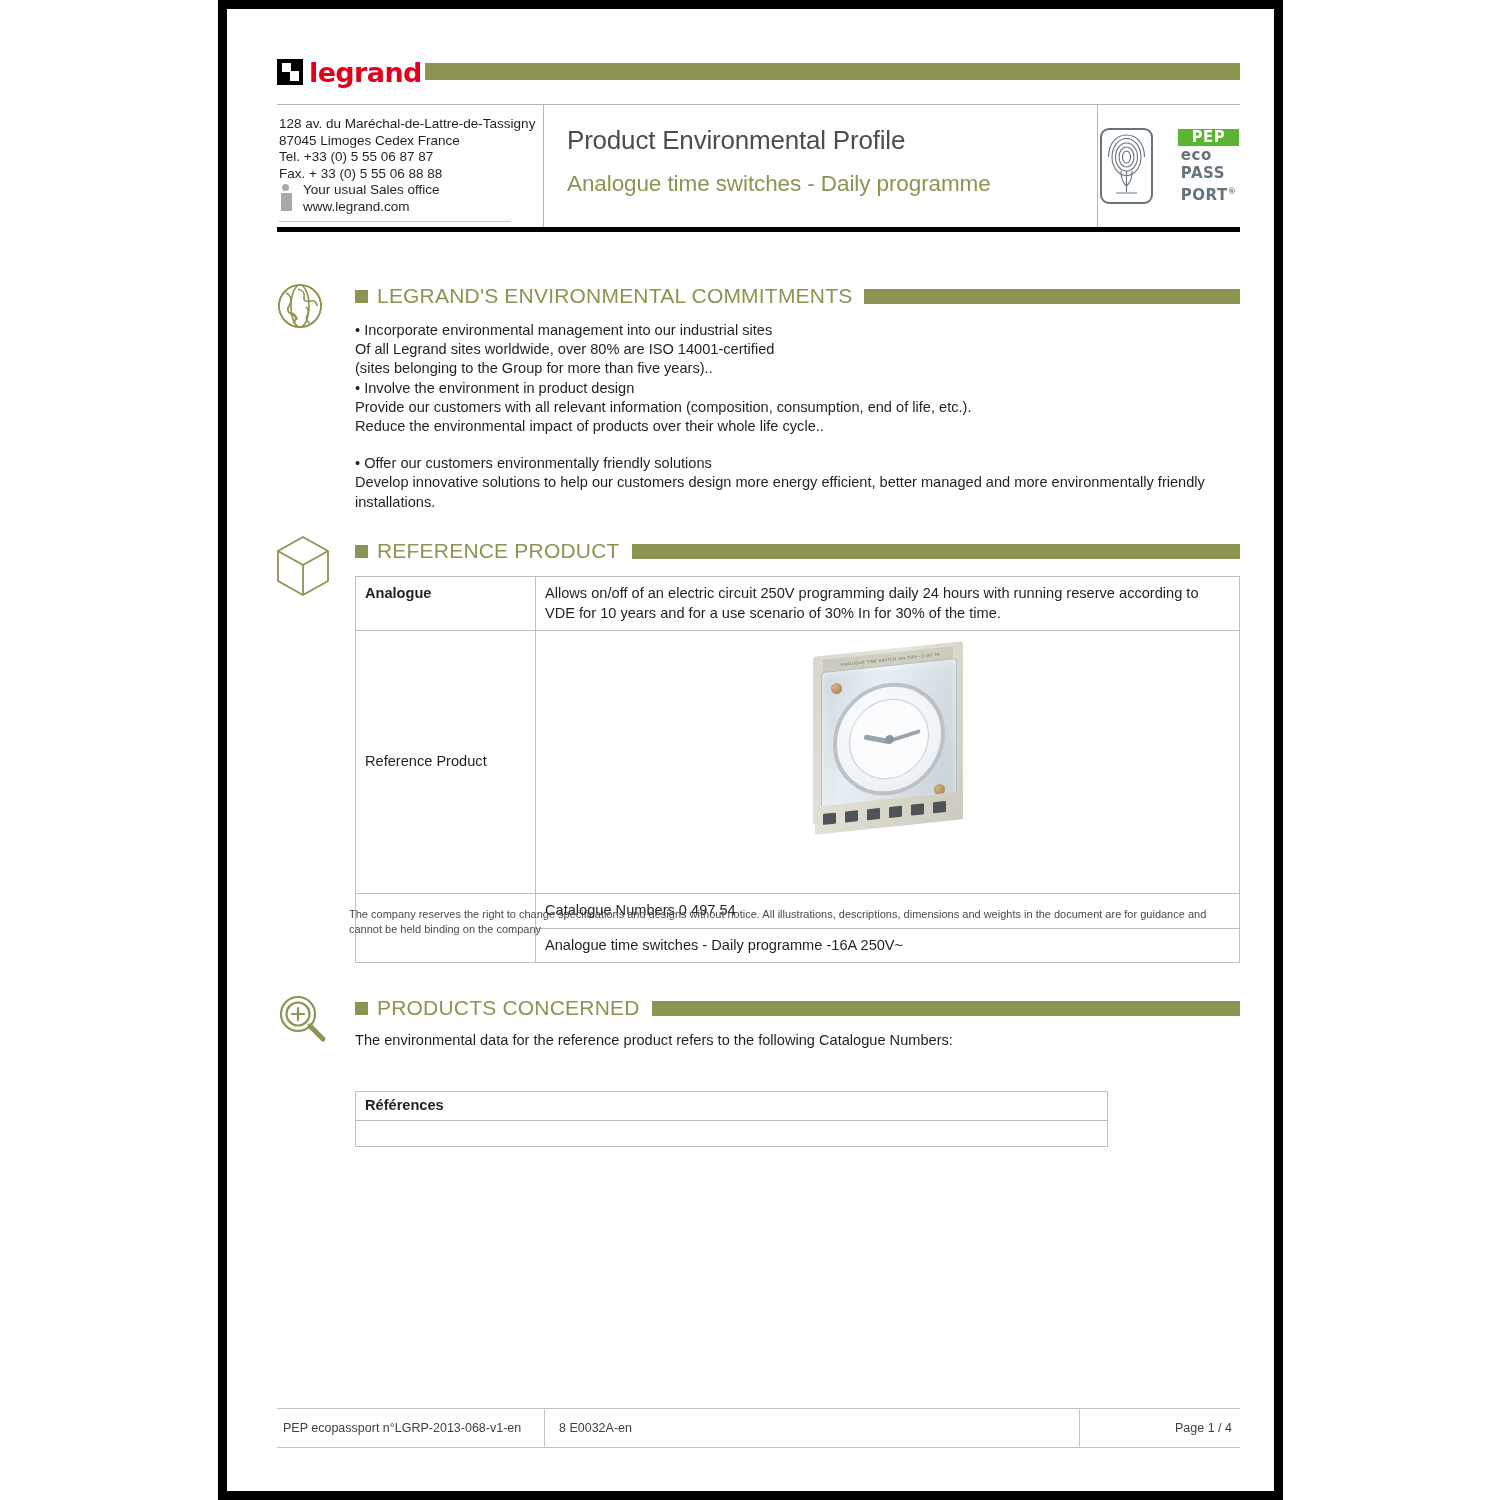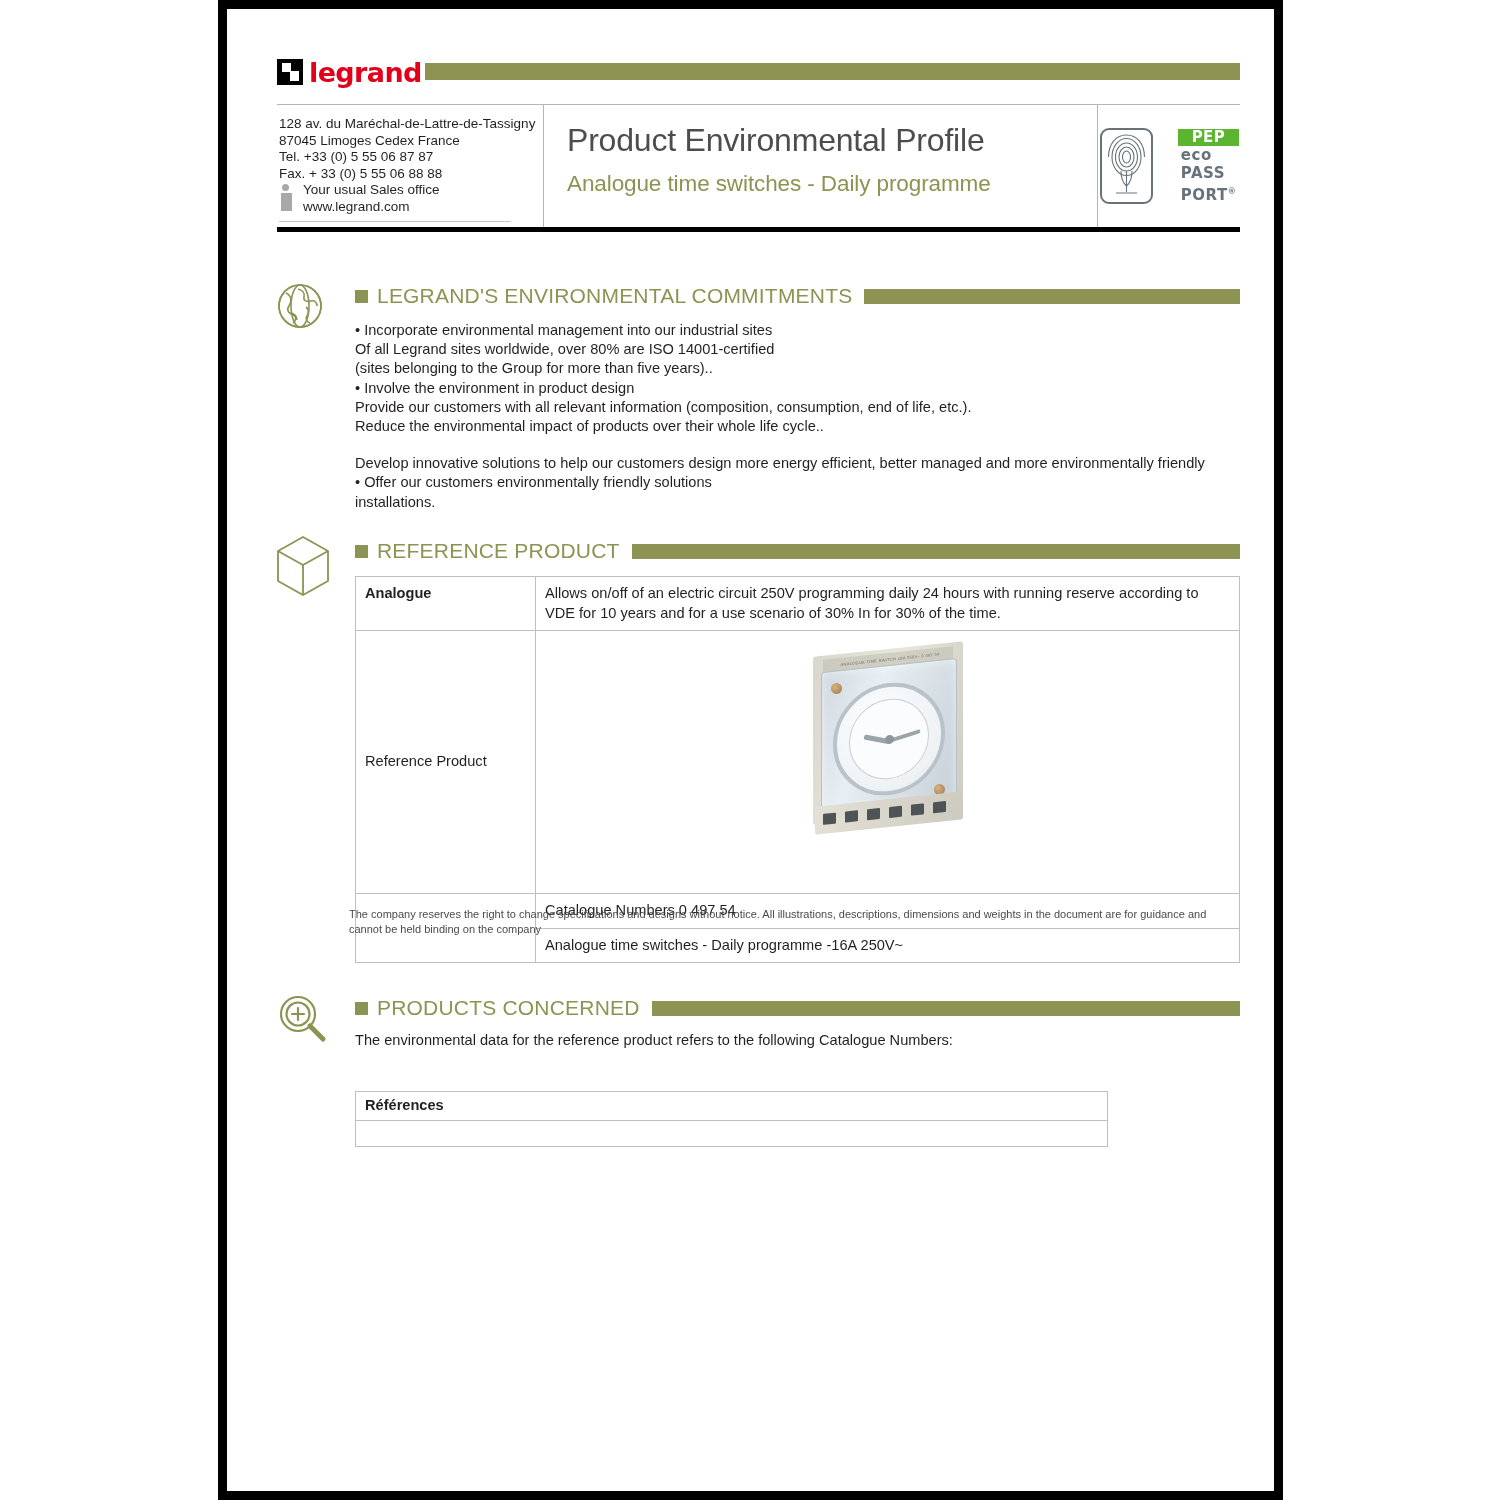--- a/index.html
+++ b/index.html
@@ -147,21 +147,21 @@
     left: 268px; top: 0;
     width: 553px;
     height: 100%;
     border-right: 1px solid #b5b5b5;
     box-sizing: border-box;
     padding-left: 22px;
     padding-top: 16px;
   }
   .doc-title {
     font-family: "Liberation Sans", sans-serif;
-    font-size: 32px;
+    font-size: 26px;
     color: #4d4d4d;
     line-height: 38px;
     letter-spacing: -0.2px;
   }
   .doc-subtitle {
     font-family: "Liberation Sans", sans-serif;
     font-size: 22.5px;
     color: #8d9352;
     line-height: 30px;
     margin-top: 10px;
@@ -512,22 +512,22 @@
       <div class="para">• Incorporate environmental management into our industrial sites</div>
       <div class="para">Of all Legrand sites worldwide, over 80% are ISO 14001-certified</div>
       <div class="para">(sites belonging to the Group for more than five years)..</div>
     </div>
     <div style="margin-bottom:18px;">
       <div class="para">• Involve the environment in product design</div>
       <div class="para">Provide our customers with all relevant information (composition, consumption, end of life, etc.).</div>
       <div class="para">Reduce the environmental impact of products over their whole life cycle..</div>
     </div>
     <div>
+      <div class="para">• Offer our customers environmentally friendly solutions</div>
       <div class="para">Develop innovative solutions to help our customers design more energy efficient, better managed and more environmentally friendly</div>
-      <div class="para">• Offer our customers environmentally friendly solutions</div>
       <div class="para">installations.</div>
     </div>
   </div>
 
   <div class="section-icon" style="left:48px; top:524px;">
     <svg viewBox="0 0 56 66" width="56" height="66" aria-hidden="true">
       <g fill="none" stroke="#8d9352" stroke-width="1.8" stroke-linejoin="round">
         <path d="M3 18 L28 4 L53 18 L53 48 L28 62 L3 48 Z"></path>
         <path d="M3 18 L28 32 L53 18"></path>
         <path d="M28 32 L28 62"></path>
@@ -615,15 +615,20 @@
         <tr>
           <td class="serif-bold" style="padding:4px 9px;">Références</td>
         </tr>
         <tr>
           <td style="height:17px;padding:4px 9px;"></td>
         </tr>
       </tbody>
     </table>
   </div>
 
+  <div class="footer">
+    <div class="footer-cell fc1">PEP ecopassport n°LGRP-2013-068-v1-en</div>
+    <div class="footer-cell fc2">8 E0032A-en</div>
+    <div class="footer-cell fc3">Page 1  /  4</div>
+  </div>
 
 </div>
 </div>
 
 </body></html>

